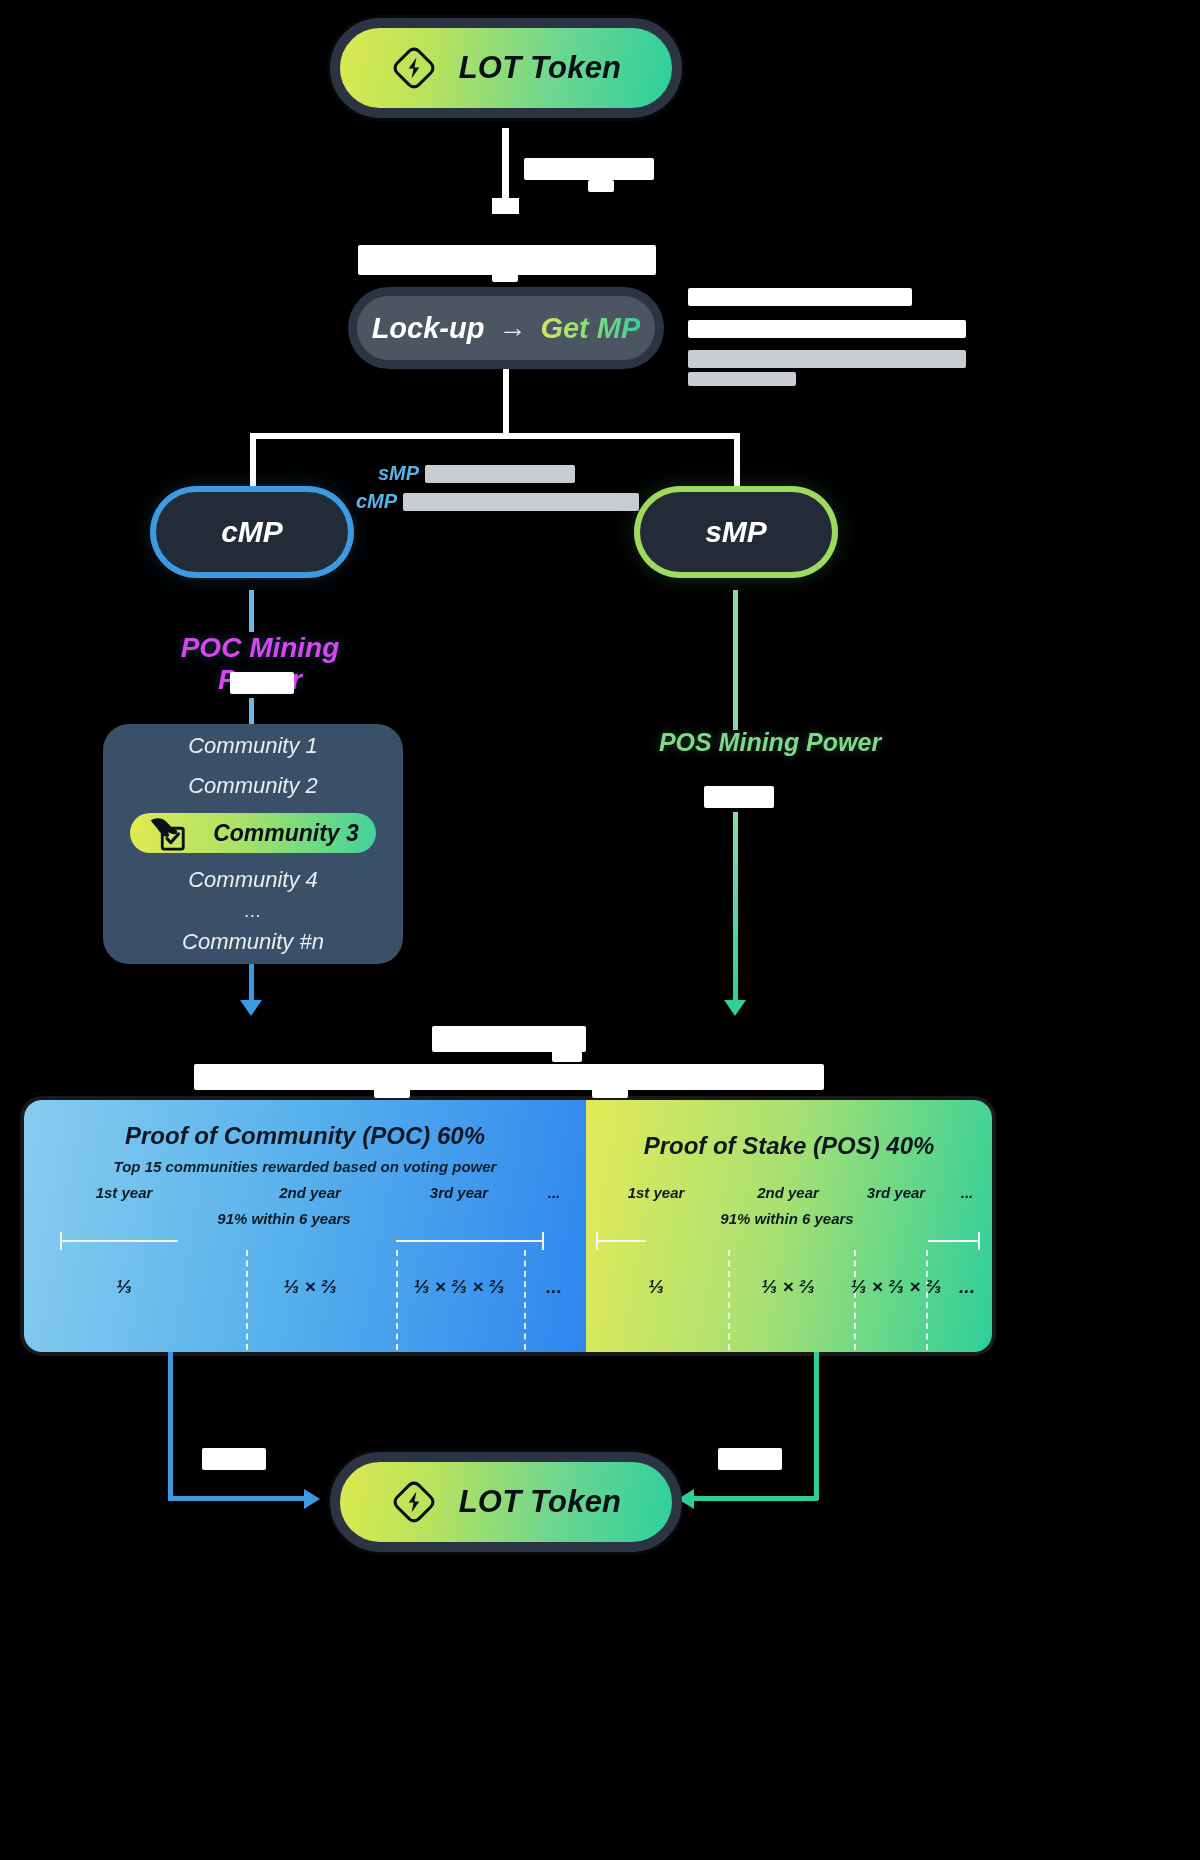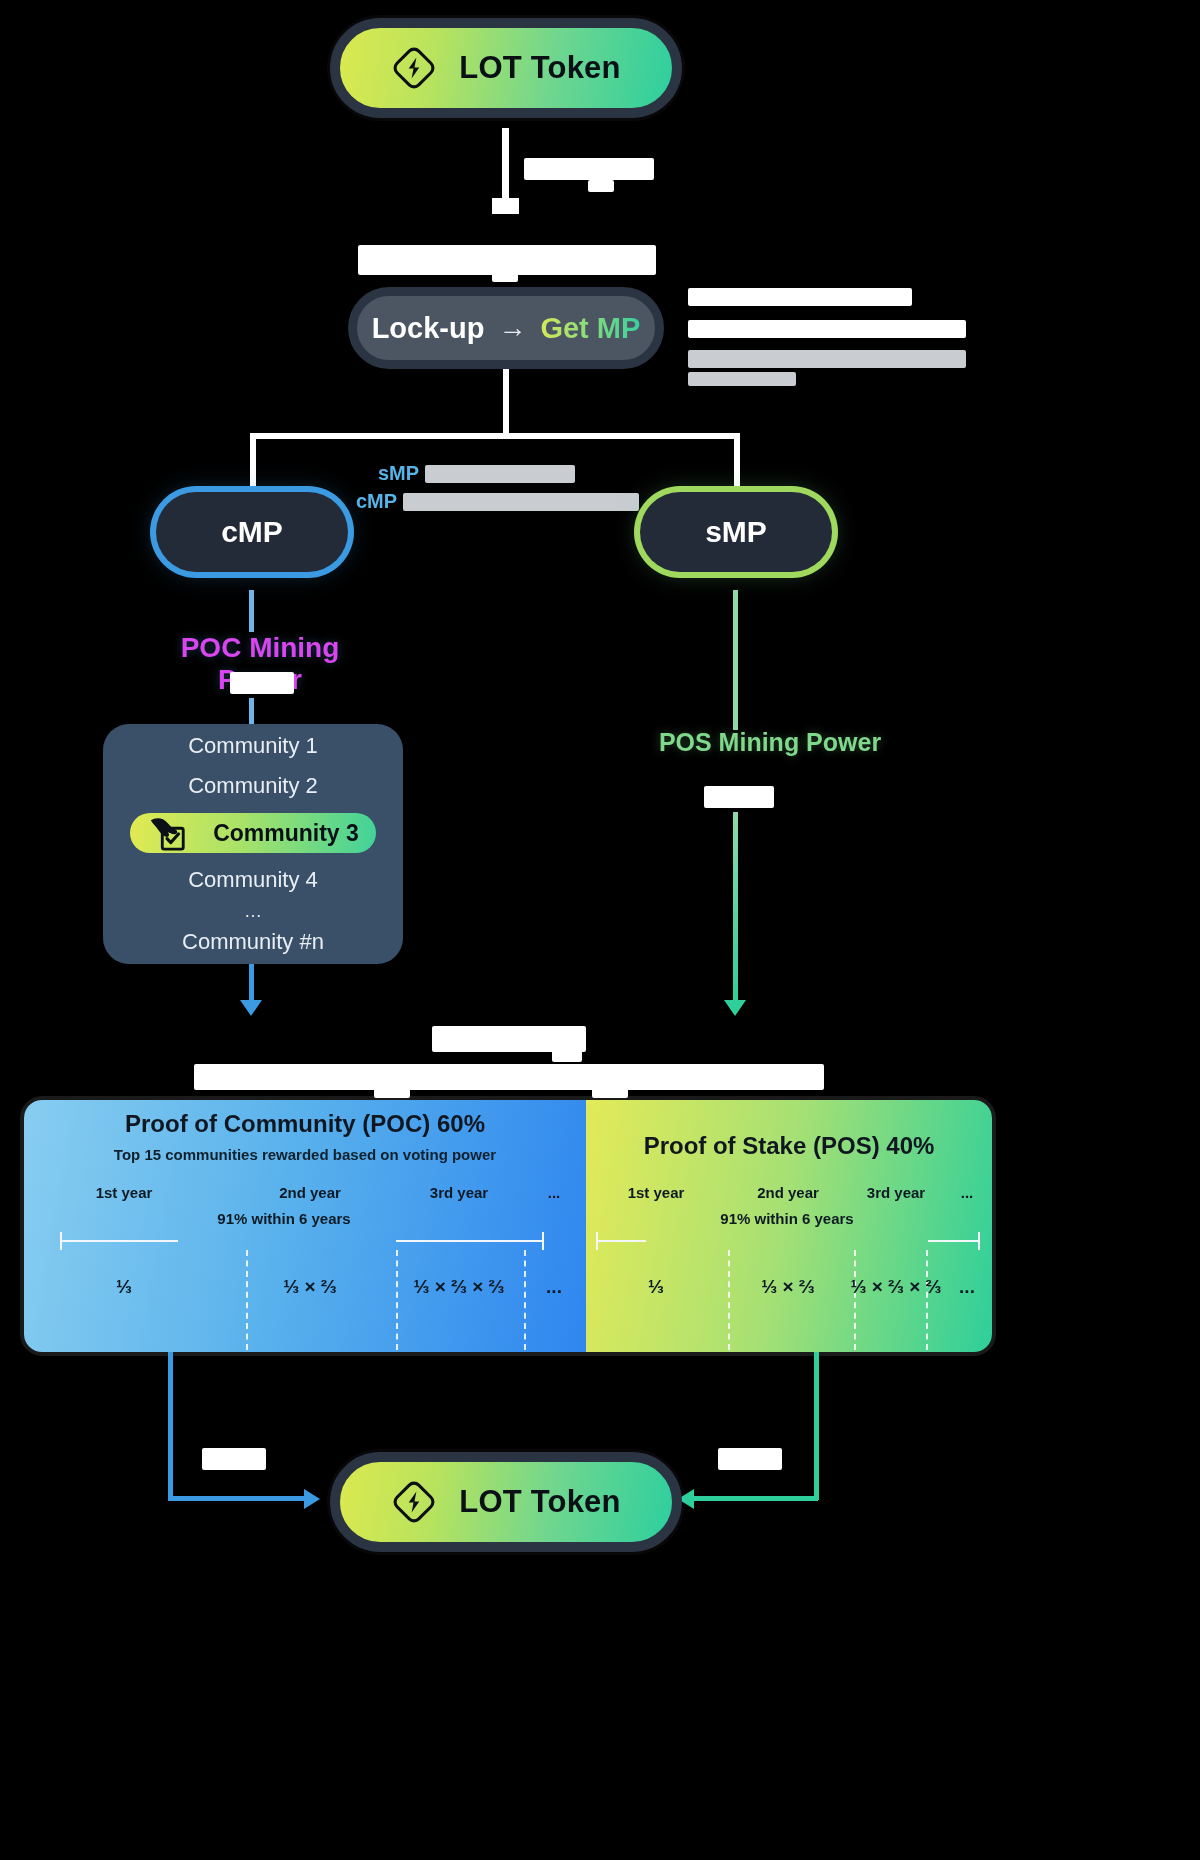--- a/index.html
+++ b/index.html
@@ -2,21 +2,21 @@
 <html><head>
 <meta charset="utf-8">
 <style>
   * { box-sizing: border-box; margin: 0; padding: 0; }
   html, body {
     width: 1200px; height: 1860px;
     background: #000;
     font-family: "Liberation Sans", sans-serif;
     overflow: hidden;
   }
-  #stage { position: relative; width: 1200px; height: 1860px; }
+  #stage { position: relative; width: 1200px; height: 1860px; font-style: italic; }
 
   
   .abs { position: absolute; }
 
   .token-pill {
     display: flex; align-items: center; justify-content: center; gap: 22px;
     background: linear-gradient(100deg, #dbe94f 0%, #b9e35d 28%, #6fd68f 64%, #2dcf9e 100%);
     border: 10px solid #2b3442;
     border-radius: 70px;
     box-shadow: 0 0 0 3px rgba(255,255,255,0.03);
@@ -186,21 +186,21 @@
 
   <div class="redact abs" style="left:432px; top:1026px; width:154px; height:26px;"></div>
   <div class="redact abs" style="left:552px; top:1050px; width:30px; height:12px;"></div>
   <div class="redact abs" style="left:194px; top:1064px; width:630px; height:26px;"></div>
   <div class="redact abs" style="left:374px; top:1088px; width:36px; height:10px;"></div>
   <div class="redact abs" style="left:592px; top:1088px; width:36px; height:10px;"></div>
 
   <div id="reward">
 
     <div class="panel poc">
-      <div class="ptitle" style="margin-top:10px;">Proof of Community (POC) 60%</div>
+      <div class="ptitle" style="margin-top:22px;">Proof of Community (POC) 60%</div>
       <div class="psub" style="margin-top:8px;">Top 15 communities rewarded based on voting power</div>
 
       <div style="position:absolute; left:0; top:84px; width:100%; display:flex;">
         <div class="yr" style="width:200px;">1st year</div>
         <div class="yr" style="width:172px;">2nd year</div>
         <div class="yr" style="width:126px;">3rd year</div>
         <div class="yr" style="width:64px;">...</div>
       </div>
 
       <div class="within" style="position:absolute; left:110px; top:110px; width:300px;">91% within 6 years</div>

